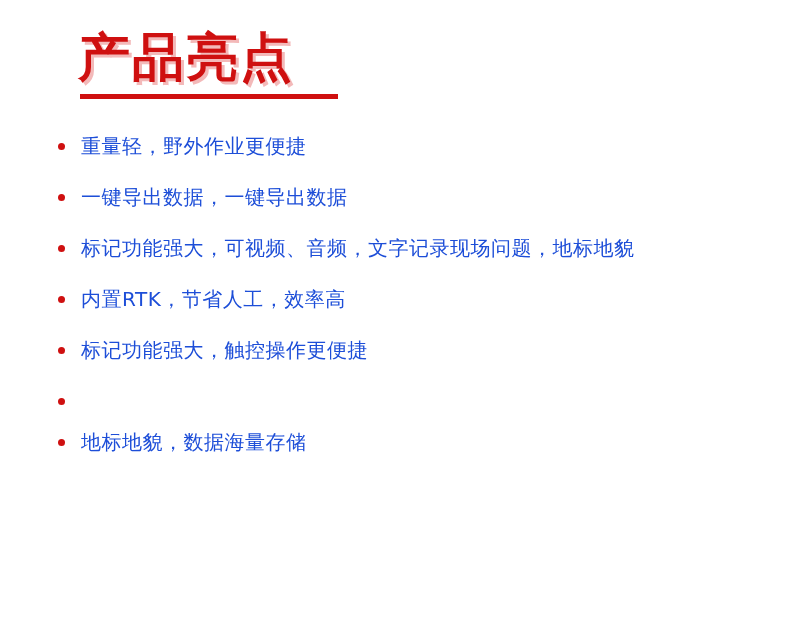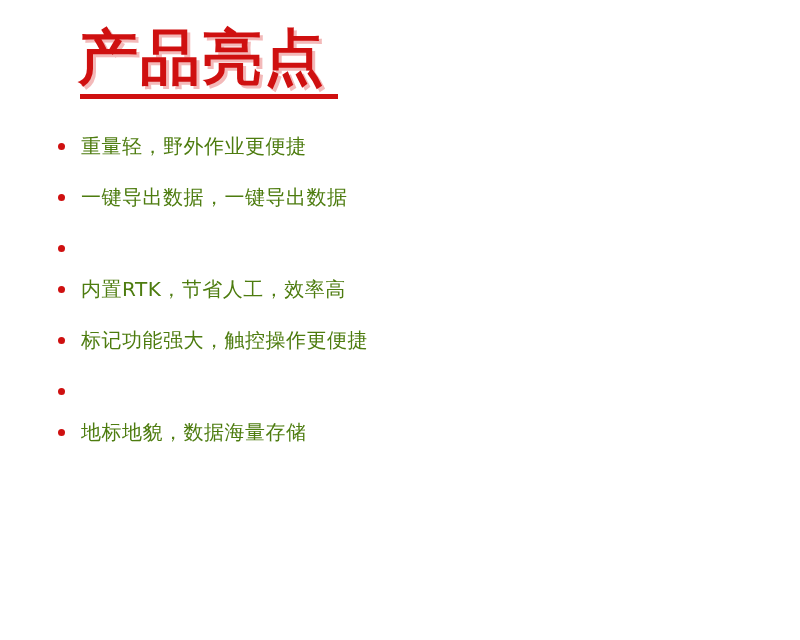--- a/index.html
+++ b/index.html
@@ -20,21 +20,21 @@
     box-sizing: border-box;
   }
   .title-block {
     position: absolute;
     left: 78px;
     top: 26px;
   }
   .slide-title {
     font-family: "DejaVu Sans", sans-serif;
     font-weight: bold;
-    font-size: 60px;
+    font-size: 52px;
     line-height: 62px;
     letter-spacing: 2px;
     color: #cf1010;
     margin: 0;
     padding: 0 4px 0 0;
     text-shadow: 3px 3px 0 #f3b9b9;
     white-space: nowrap;
   }
   .title-underline {
     width: 258px;
@@ -64,21 +64,21 @@
     height: 7px;
     border-radius: 50%;
     background: #cf1010;
     margin-top: 11px;
     margin-right: 16px;
   }
   .bullet-text {
     font-family: "DejaVu Sans", sans-serif;
     font-size: 20px;
     line-height: 28px;
-    color: #4d7c0f;
+    color: #1d4ed8;
     letter-spacing: 0.5px;
     white-space: nowrap;
   }
 </style>
 </head>
 <body>
 
 <div class="slide">
 
   <div class="title-block">
@@ -90,20 +90,21 @@
     <li class="bullet-item">
       <span class="bullet-dot"></span>
       <span class="bullet-text">重量轻，野外作业更便捷</span>
     </li>
     <li class="bullet-item">
       <span class="bullet-dot"></span>
       <span class="bullet-text">一键导出数据，一键导出数据</span>
     </li>
     <li class="bullet-item">
       <span class="bullet-dot"></span>
+      <span class="bullet-text">标记功能强大，可视频、音频，文字记录现场问题，地标地貌</span>
     </li>
     <li class="bullet-item">
       <span class="bullet-dot"></span>
       <span class="bullet-text">内置RTK，节省人工，效率高</span>
     </li>
     <li class="bullet-item">
       <span class="bullet-dot"></span>
       <span class="bullet-text">标记功能强大，触控操作更便捷</span>
     </li>
     <li class="bullet-item">

